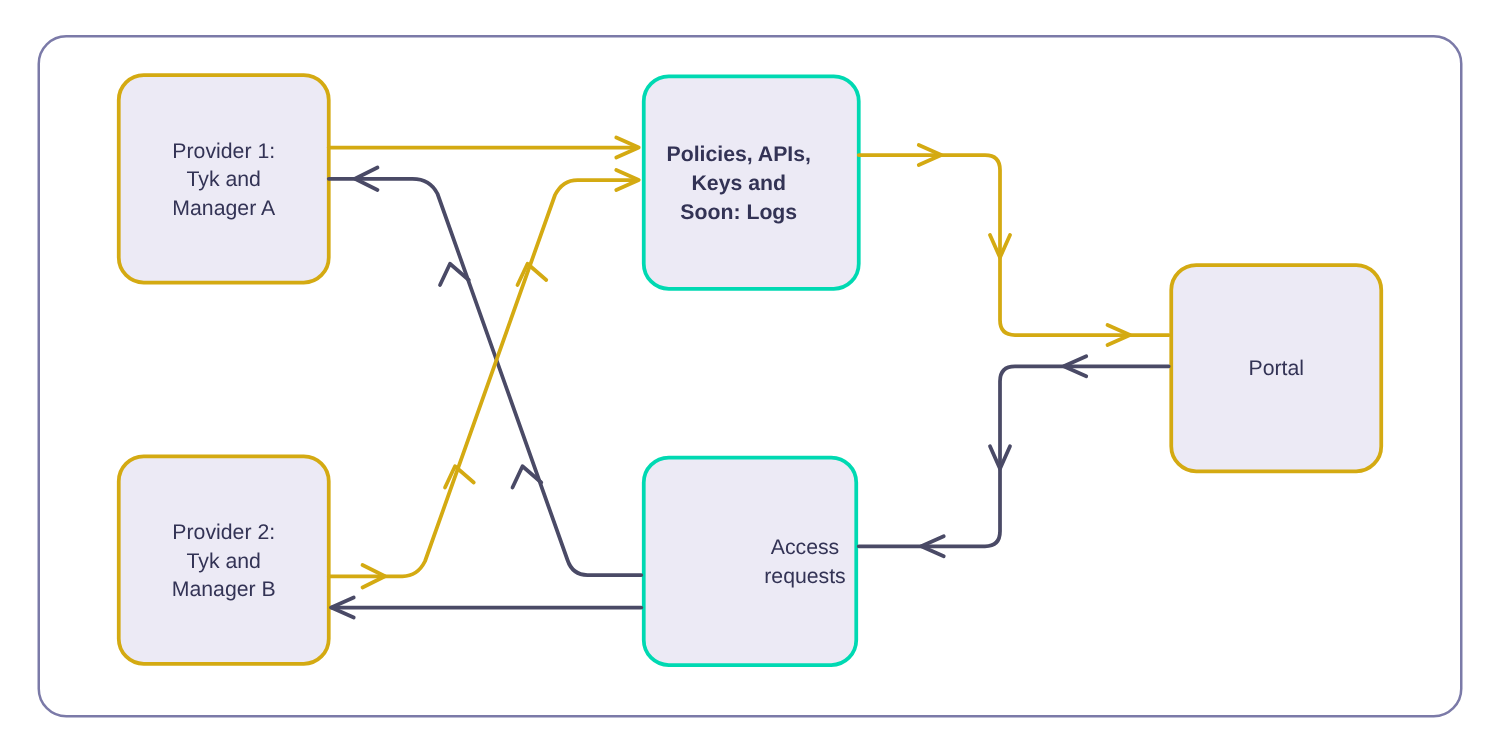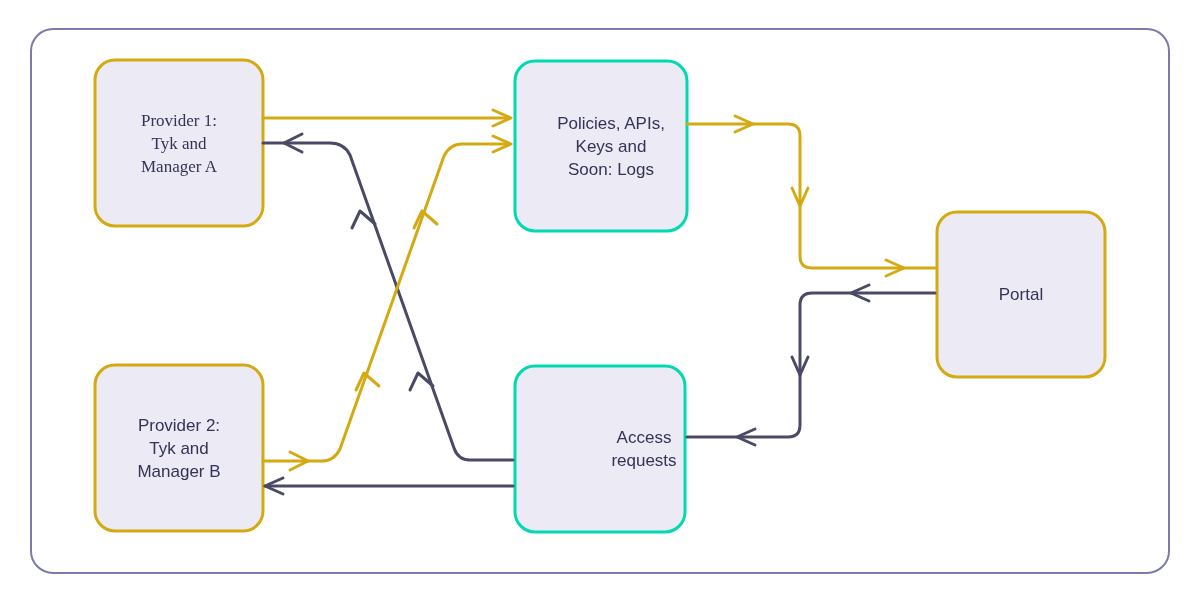--- a/index.html
+++ b/index.html
@@ -87,25 +87,25 @@
     </g>
 
     <g>
       <path d="M935,293 L812,293 Q800,293 800,305 L800,425 Q800,437 788,437 L687,437" fill="none" stroke="#4a4a66" stroke-width="3" stroke-linecap="round" stroke-linejoin="round"></path>
       <polyline points="869,285 851,293 869,301" fill="none" stroke="#4a4a66" stroke-width="3" stroke-linecap="round" stroke-linejoin="round"></polyline>
       <polyline points="792,357 800,375 808,357" fill="none" stroke="#4a4a66" stroke-width="3" stroke-linecap="round" stroke-linejoin="round"></polyline>
       <polyline points="755,429 737,437 755,445" fill="none" stroke="#4a4a66" stroke-width="3" stroke-linecap="round" stroke-linejoin="round"></polyline>
     </g>
   </svg>
 
-  <div class="node-label" style="left:95px; top:60px; width:168px; height:166px;font-family:Liberation Serif, serif;">Provider 1:
+  <div class="node-label" style="left:95px; top:60px; width:168px; height:166px;">Provider 1:
 Tyk and
 Manager A</div>
 
-  <div class="node-label" style="left:535px; top:61px; width:152px; height:170px;">Policies, APIs,
+  <div class="node-label" style="left:515px; top:61px; width:152px; height:170px;font-weight:bold;">Policies, APIs,
 Keys and
 Soon: Logs</div>
 
   <div class="node-label" style="left:937px; top:212px; width:168px; height:165px;">Portal</div>
 
   <div class="node-label" style="left:95px; top:365px; width:168px; height:166px;text-align:center;">Provider 2:
 Tyk and
 Manager B</div>
 
   <div class="node-label" style="left:515px; top:366px; width:170px; height:166px;padding-left:44px;">Access

